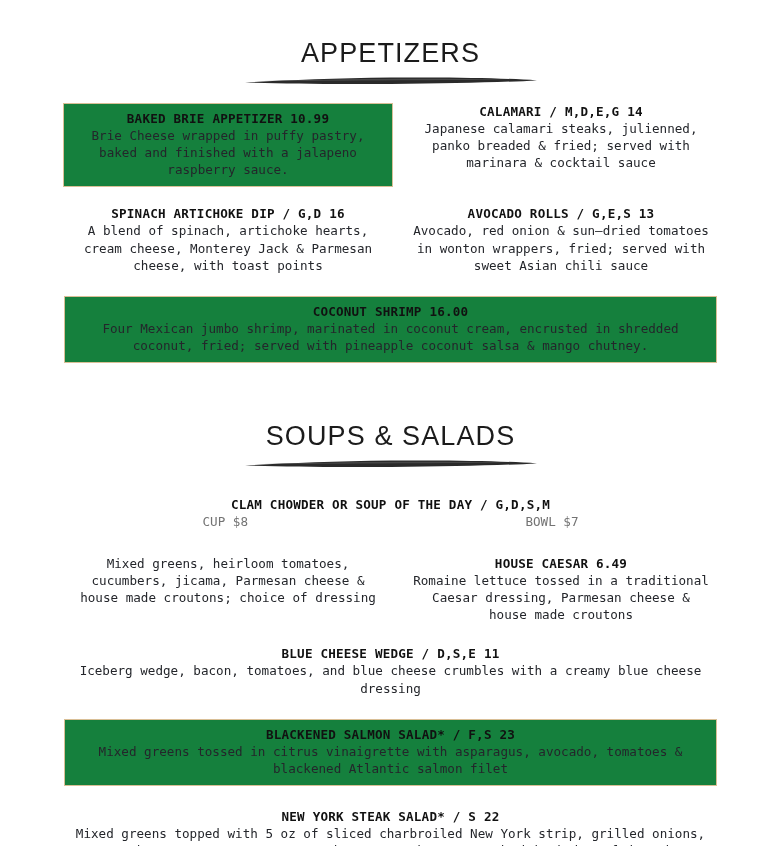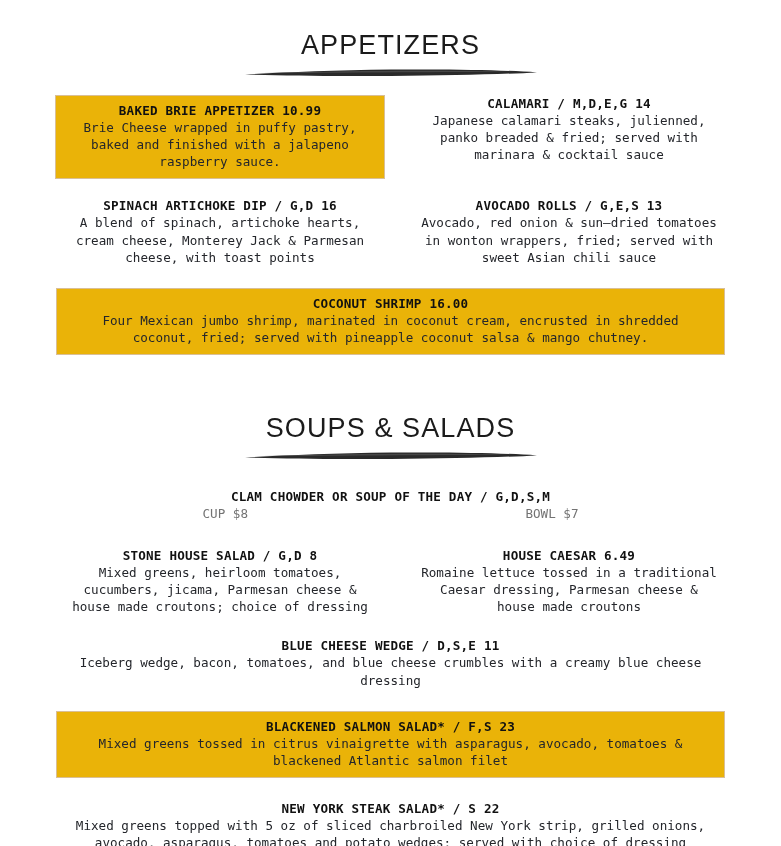--- a/index.html
+++ b/index.html
@@ -10,21 +10,21 @@
     background: #ffffff;
     font-family: "DejaVu Sans Mono", monospace;
     color: #1a1a1a;
     overflow: hidden;
   }
 
   .menu-page {
     width: 781px;
     height: 846px;
     position: relative;
-    padding: 4px;
+    padding: 12px;
   }
 
   
   .section-header {
     text-align: center;
     margin: 0 auto;
   }
   .section-title {
     font-family: "Liberation Sans", sans-serif;
     font-weight: 300;
@@ -57,21 +57,21 @@
     font-size: 12.6px;
     text-align: center;
     color: #24262b;
     line-height: 1.36;
   }
 
   
   .boxed {
     border: 1.5px solid #d9bf96;
     padding: 6px 8px 8px 8px;
-    background: #eab308;
+    background: #15803d;
   }
 
   
   .two-col {
     display: flex;
     justify-content: space-between;
     align-items: flex-start;
   }
   .col {
     width: 330px;
@@ -175,21 +175,20 @@
     <div class="price-row">
       <span>CUP  $8</span>
       <span>BOWL  $7</span>
     </div>
   </div>
 
   <div class="sp-26"></div>
 
   <div class="two-col">
     <div class="col col-left plain-item">
-      <div class="item-name" style="white-space: pre-line;">STONE HOUSE SALAD / G,D  8</div>
       <div class="item-desc" style="white-space: pre-line;">Mixed greens, heirloom tomatoes,
 cucumbers, jicama, Parmesan cheese &amp;
 house made croutons; choice of dressing</div>
     </div>
     <div class="col col-right plain-item">
       <div class="item-name" style="white-space: pre-line;">HOUSE CAESAR  6.49</div>
       <div class="item-desc" style="white-space: pre-line;">Romaine lettuce tossed in a traditional
 Caesar dressing, Parmesan cheese &amp;
 house made croutons</div>
     </div>

